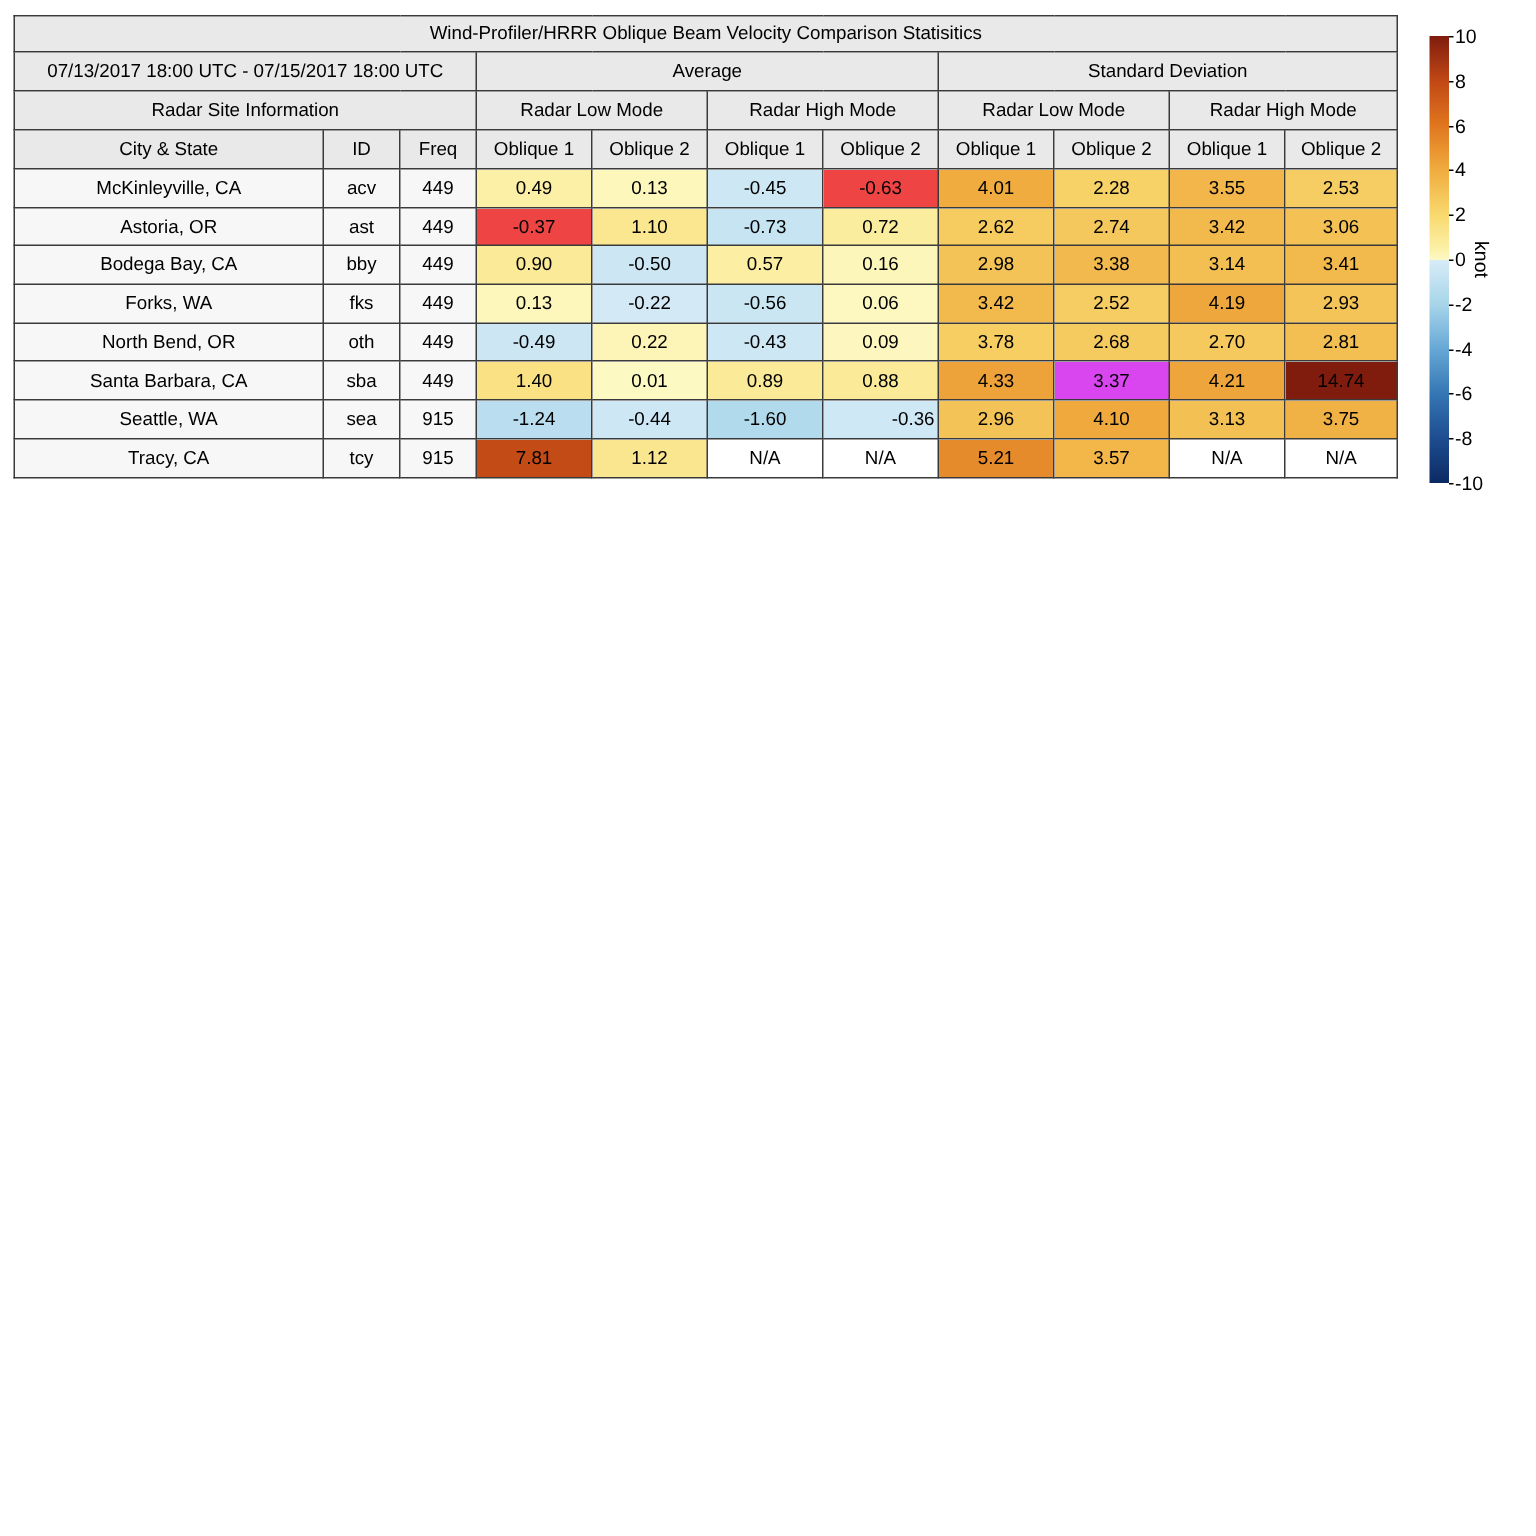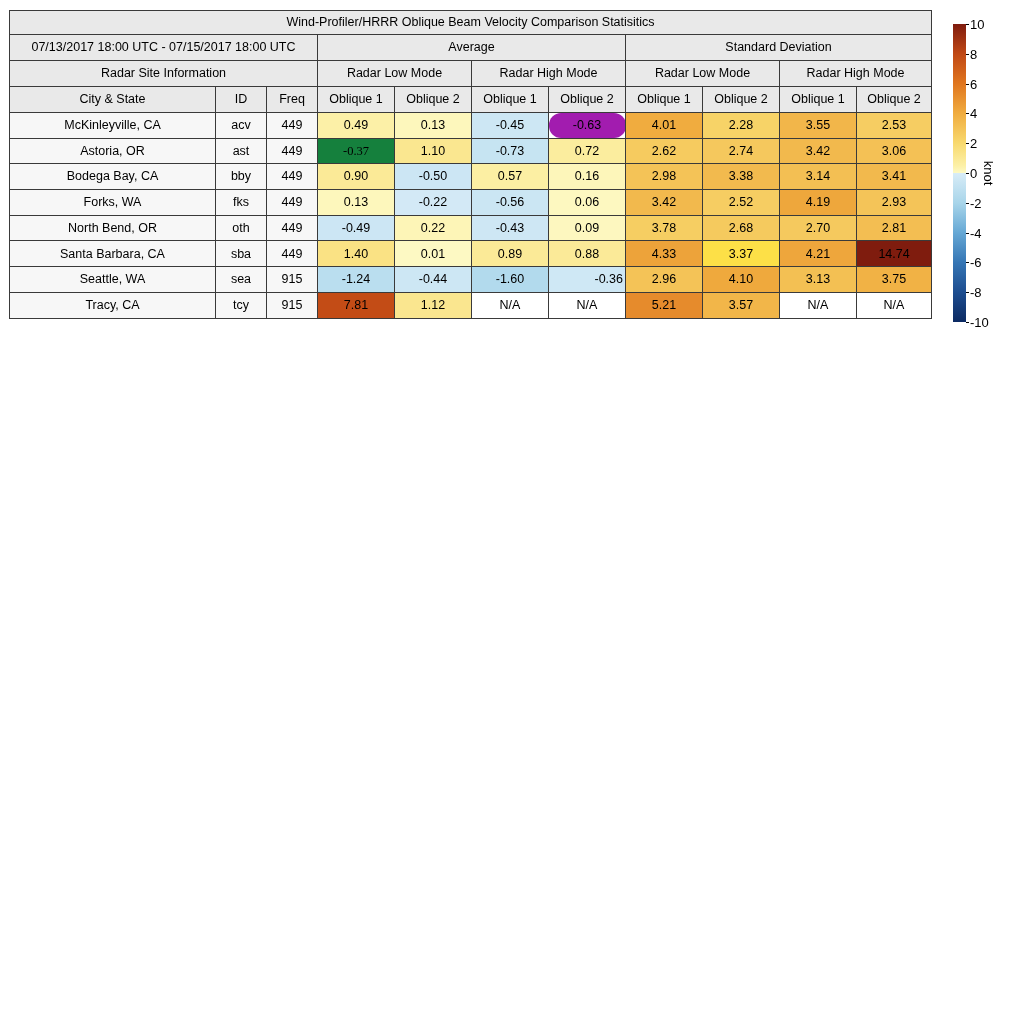--- a/index.html
+++ b/index.html
@@ -91,31 +91,31 @@
       </tr>
     </tbody>
     <tbody id="rows">
         <tr class="r-data">
           <td class="lbl">McKinleyville, CA</td>
           <td class="lbl">acv</td>
           <td class="lbl">449</td>
           <td style="background: rgb(252, 240, 167);">0.49</td>
           <td style="background: rgb(253, 247, 188);">0.13</td>
           <td style="background: rgb(205, 231, 244);">-0.45</td>
-          <td style="background: #a21caf; border-radius: 12px;">-0.63</td>
+          <td style="background: #ef4444;">-0.63</td>
           <td style="background: rgb(240, 172, 63);">4.01</td>
           <td style="background: rgb(247, 211, 103);">2.28</td>
           <td style="background: rgb(242, 182, 74);">3.55</td>
           <td style="background: rgb(246, 205, 98);">2.53</td>
         </tr>
         <tr class="r-data">
           <td class="lbl">Astoria, OR</td>
           <td class="lbl">ast</td>
           <td class="lbl">449</td>
-          <td style="background: #15803d; font-family: Liberation Serif, serif;">-0.37</td>
+          <td style="background: #ef4444;">-0.37</td>
           <td style="background: rgb(250, 231, 144);">1.10</td>
           <td style="background: rgb(198, 228, 242);">-0.73</td>
           <td style="background: rgb(251, 237, 158);">0.72</td>
           <td style="background: rgb(246, 203, 95);">2.62</td>
           <td style="background: rgb(245, 200, 93);">2.74</td>
           <td style="background: rgb(242, 185, 77);">3.42</td>
           <td style="background: rgb(244, 193, 85);">3.06</td>
         </tr>
         <tr class="r-data">
           <td class="lbl">Bodega Bay, CA</td>
@@ -158,21 +158,21 @@
         </tr>
         <tr class="r-data">
           <td class="lbl">Santa Barbara, CA</td>
           <td class="lbl">sba</td>
           <td class="lbl">449</td>
           <td style="background: rgb(250, 226, 132);">1.40</td>
           <td style="background: rgb(253, 249, 195);">0.01</td>
           <td style="background: rgb(251, 234, 151); margin-top: 40px;">0.89</td>
           <td style="background: rgb(251, 234, 152);">0.88</td>
           <td style="background: rgb(237, 163, 58);">4.33</td>
-          <td style="background: #fde047; margin-left: 48px;">3.37</td>
+          <td style="background: #d946ef; margin-left: 48px;">3.37</td>
           <td style="background: rgb(238, 166, 60);">4.21</td>
           <td style="background: rgb(127, 28, 14);">14.74</td>
         </tr>
         <tr class="r-data">
           <td class="lbl">Seattle, WA</td>
           <td class="lbl">sea</td>
           <td class="lbl">915</td>
           <td style="background: rgb(186, 222, 239);">-1.24</td>
           <td style="background: rgb(205, 231, 244);">-0.44</td>
           <td style="background: rgb(178, 218, 237);">-1.60</td>

